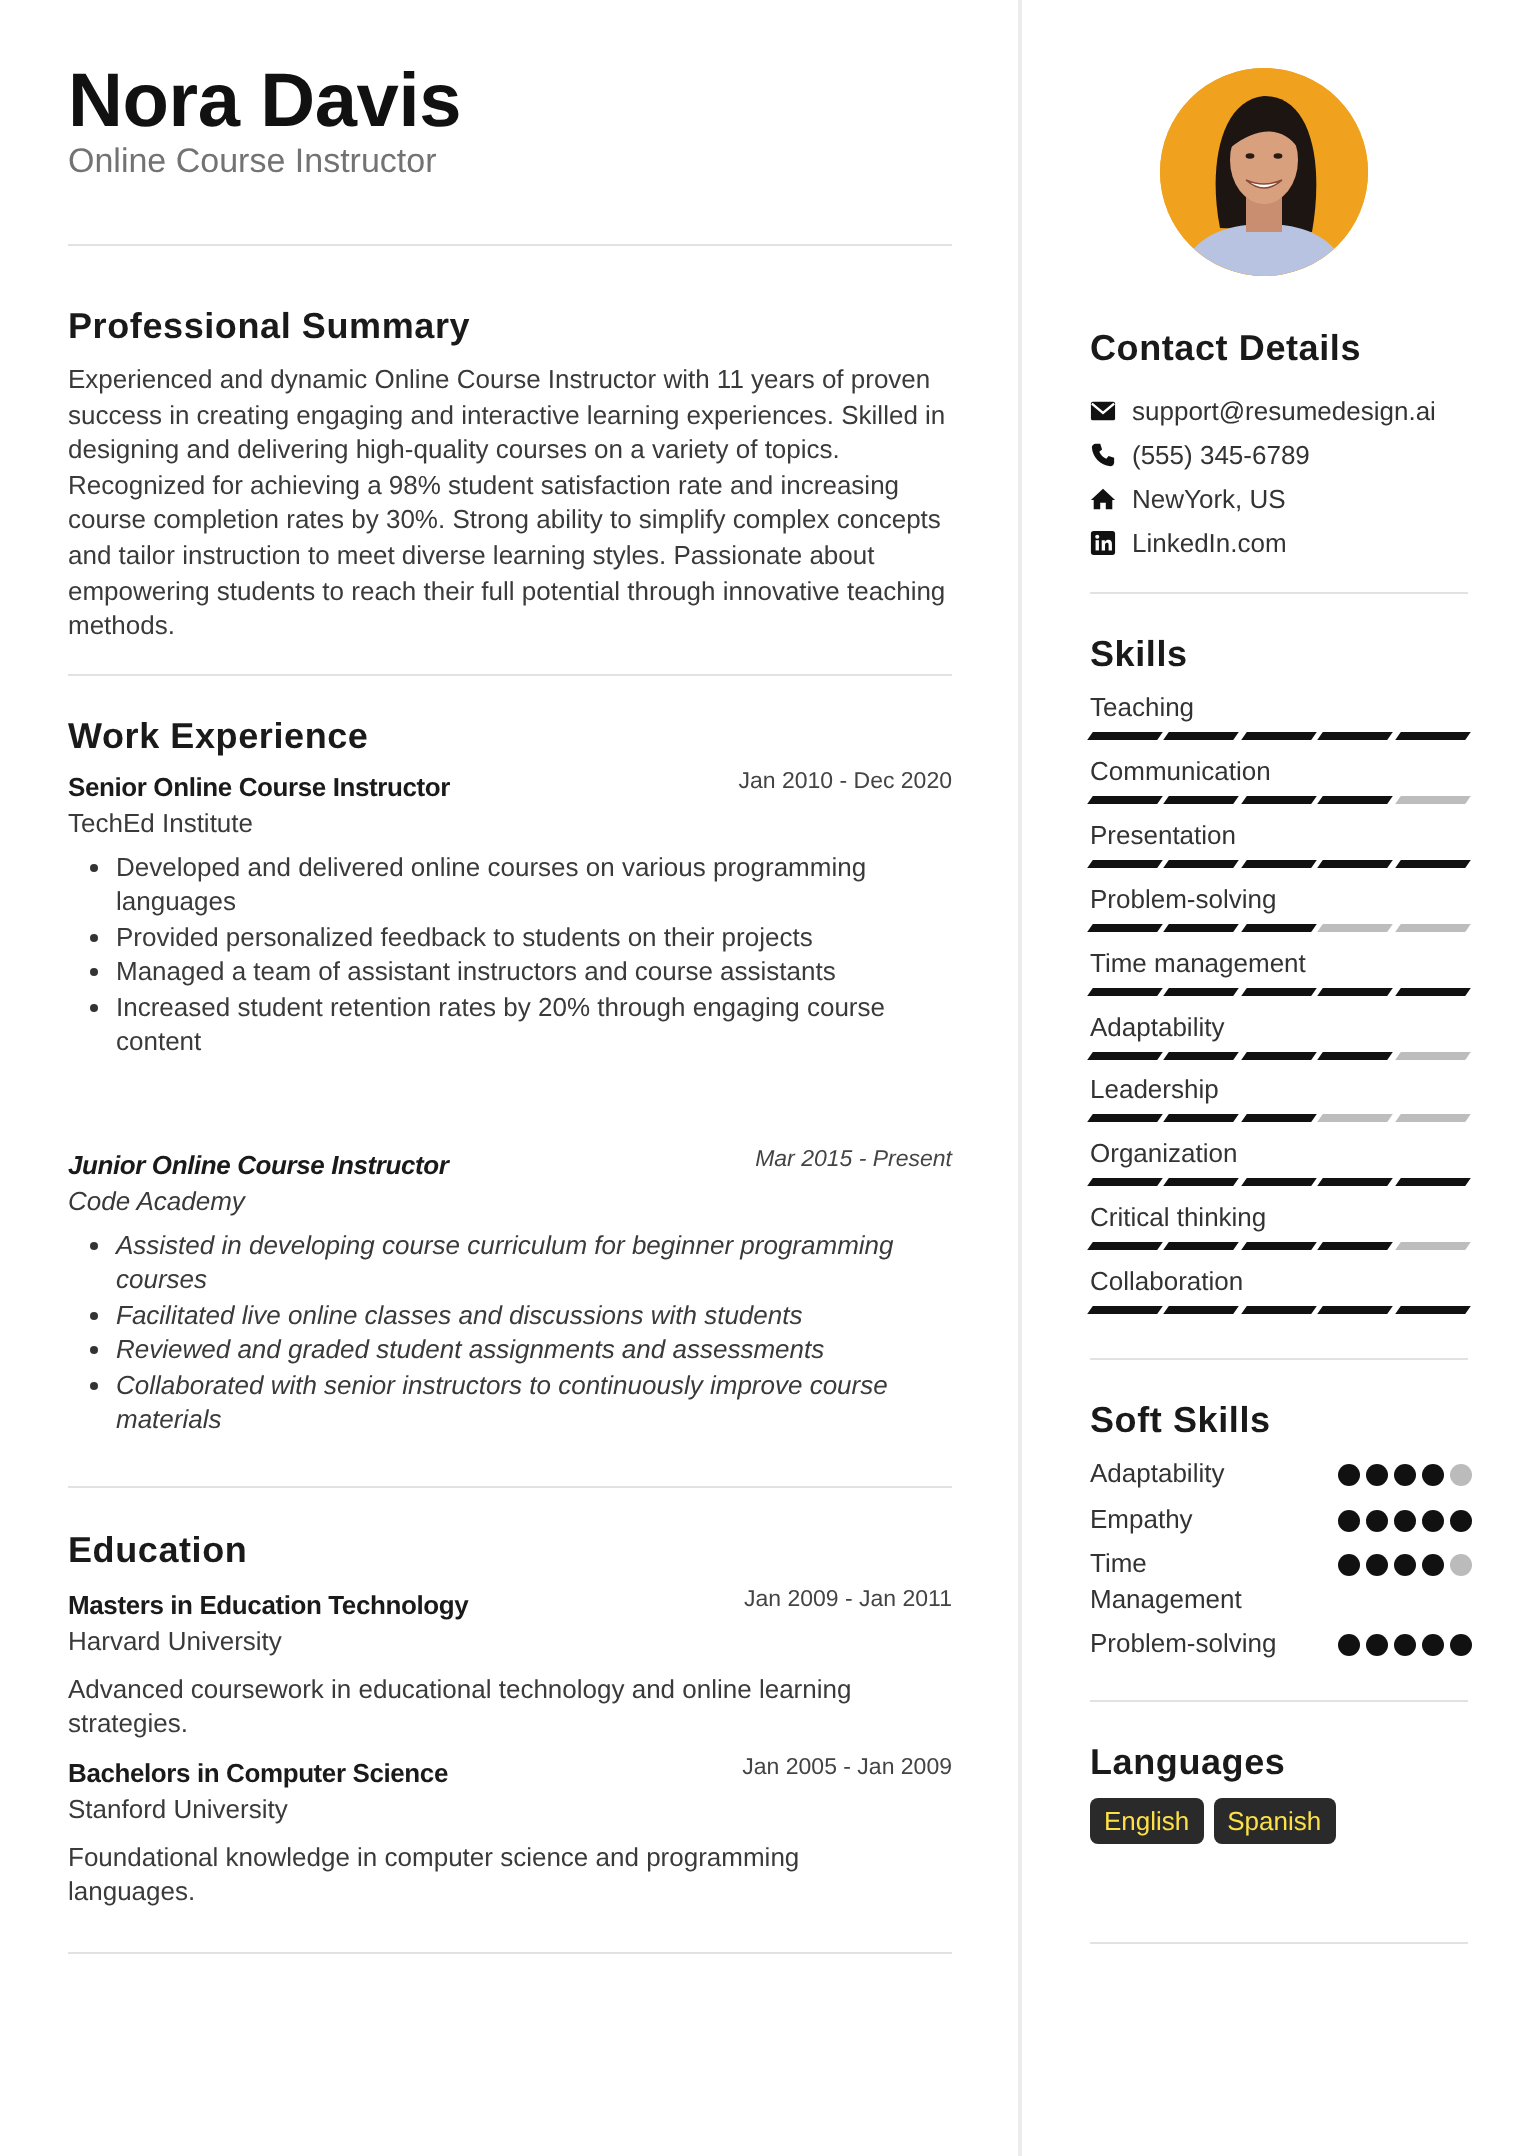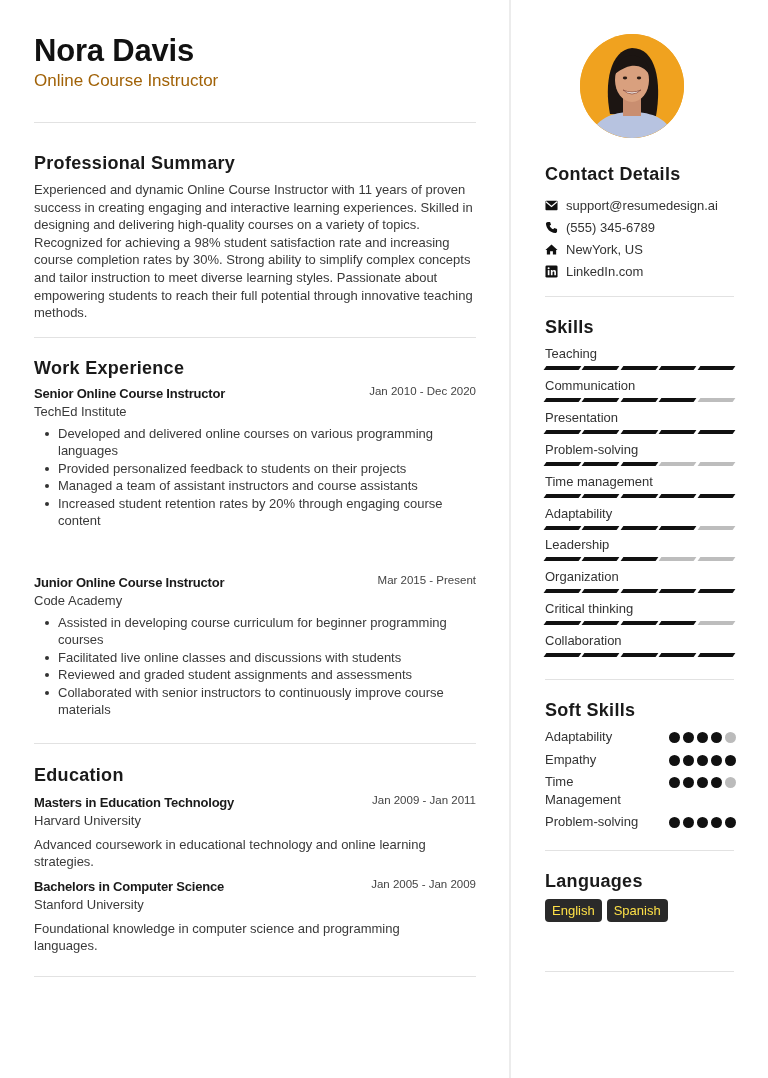--- a/index.html
+++ b/index.html
@@ -4,22 +4,22 @@
 <style>
   * { box-sizing: border-box; margin: 0; padding: 0; }
   html, body { width: 768px; height: 1078px; background: #ffffff; overflow: hidden; }
   body { font-family: "Liberation Sans", "DejaVu Sans", sans-serif; color: #333; position: relative; }
 
   .page { position: absolute; left: 0; top: 0; width: 768px; height: 1078px; }
   .col-divider { position: absolute; left: 509px; top: 0; width: 2px; height: 1078px; background: #ececec; }
 
   
   .left { position: absolute; left: 34px; top: 0; width: 442px; }
-  .name { position: absolute; top: 33px; left: 0; font-size: 31px; font-weight: bold; color: #111; letter-spacing: -0.2px; line-height: 36px; }
-  .title { position: absolute; top: 71px; left: 0; font-size: 17px; color: #a16207; line-height: 20px; }
+  .name { position: absolute; top: 33px; left: 0; font-size: 38px; font-weight: bold; color: #111; letter-spacing: -0.2px; line-height: 36px; }
+  .title { position: absolute; top: 71px; left: 0; font-size: 17px; color: #737373; line-height: 20px; }
   .hr { position: absolute; left: 0; width: 442px; height: 1px; background: #e2e2e2; }
 
   .sec-title { position: absolute; left: 0; font-size: 18px; font-weight: bold; color: #1a1a1a; letter-spacing: 0.3px; line-height: 22px; }
   .summary { position: absolute; left: 0; top: 181px; width: 442px; font-size: 13px; line-height: 17.6px; color: #3a3a3a; }
 
   .entry { position: absolute; left: 0; width: 442px; }
   .entry-head { position: relative; height: 17px; }
   .entry-role { position: absolute; left: 0; top: 0; font-size: 13px; font-weight: bold; color: #1a1a1a; letter-spacing: -0.2px; }
   .entry-date { position: absolute; right: 0; top: -1px; font-size: 11.5px; color: #444; }
   .entry-org { font-size: 13px; color: #3a3a3a; line-height: 17px; margin-top: 0px; }
@@ -77,21 +77,21 @@
       </div>
       <div class="entry-org">TechEd Institute</div>
       <ul class="bullets">
         <li>Developed and delivered online courses on various programming languages</li>
         <li>Provided personalized feedback to students on their projects</li>
         <li>Managed a team of assistant instructors and course assistants</li>
         <li>Increased student retention rates by 20% through engaging course content</li>
       </ul>
     </div>
 
-    <div class="entry" style="top:575px;">
+    <div class="entry" style="top:575px;font-style:italic;">
       <div class="entry-head">
         <span class="entry-role">Junior Online Course Instructor</span>
         <span class="entry-date">Mar 2015 - Present</span>
       </div>
       <div class="entry-org">Code Academy</div>
       <ul class="bullets">
         <li>Assisted in developing course curriculum for beginner programming courses</li>
         <li>Facilitated live online classes and discussions with students</li>
         <li>Reviewed and graded student assignments and assessments</li>
         <li>Collaborated with senior instructors to continuously improve course materials</li>

